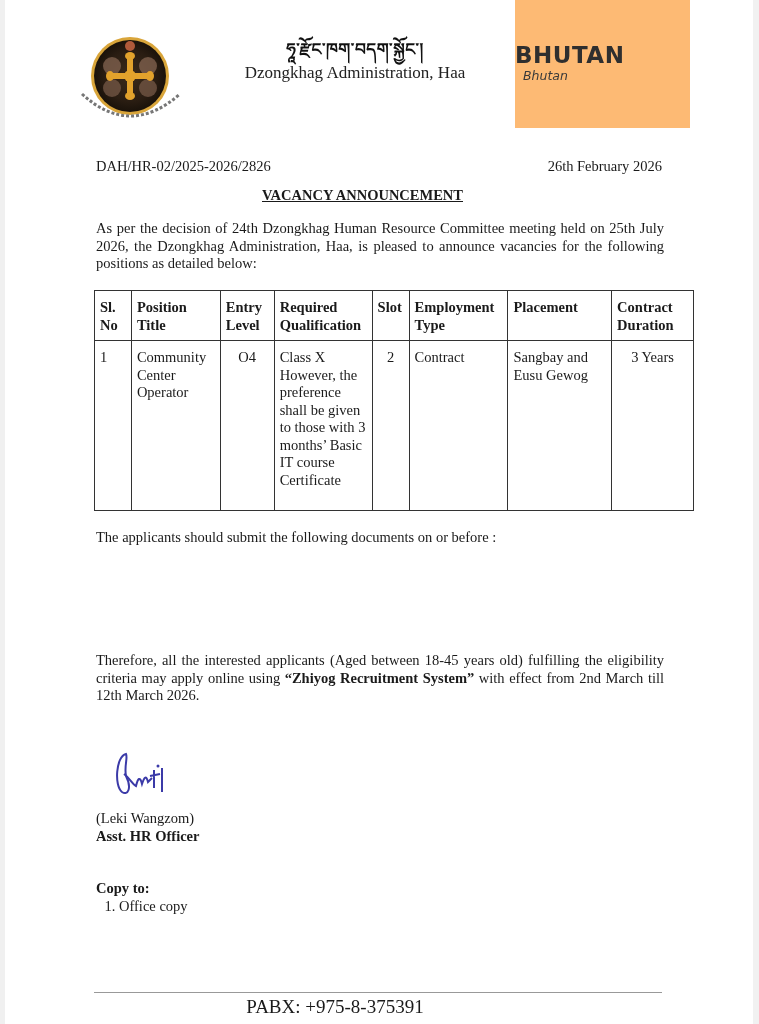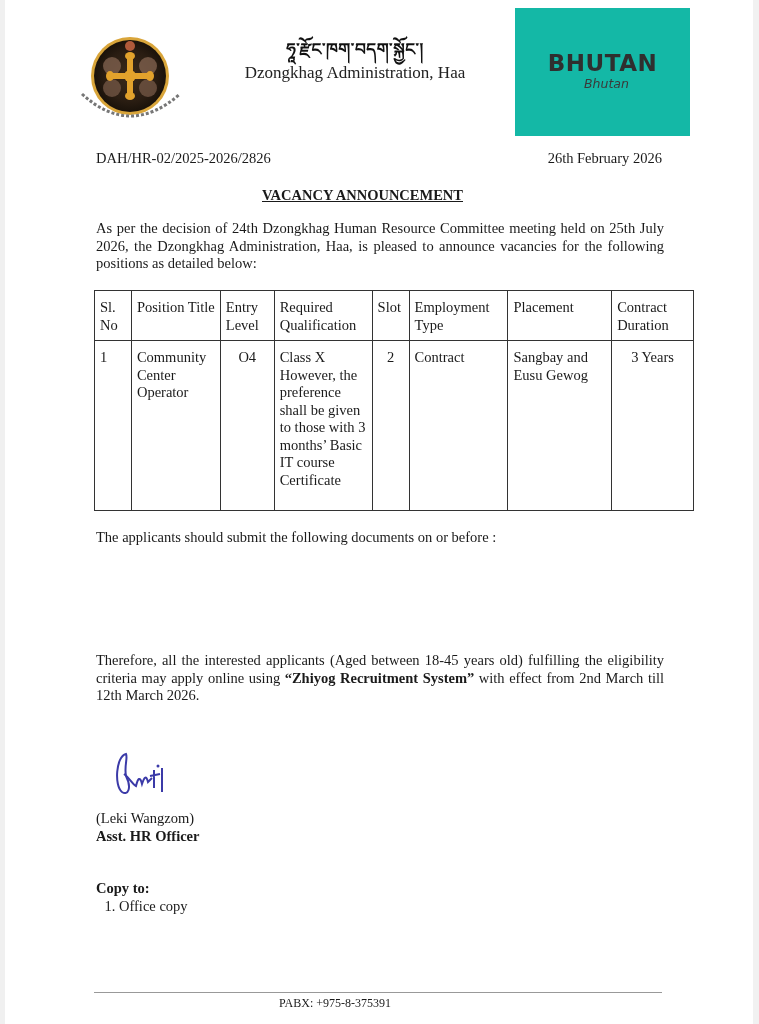--- a/index.html
+++ b/index.html
@@ -20,36 +20,36 @@
   .letterhead {
     position: absolute; left: 230px; top: 40px; width: 250px; text-align: center;
   }
   .dz-line {
     font-family: Liberation Mono, monospace; font-size: 17px; line-height: 22px;
     letter-spacing: 0.5px; font-weight: bold; color: #111;
     white-space: nowrap;
   }
   .office-line { font-size: 17px; line-height: 22px; color: #222; }
   .brand-box {
-    position: absolute; left: 515px; top: 8px; width: 175px; height: 128px;
-    background: #14b8a6; text-align: center;
+    position: absolute; left: 515px; top: 0; width: 175px; height: 128px;
+    background: #fdba74; 
   }
   .brand-title {
     margin-top: 42px;
     font-family: "DejaVu Sans", sans-serif; font-weight: bold; font-size: 23px;
     letter-spacing: 0.5px; color: #2f2f2f;
   }
   .brand-sub {
     font-family: "DejaVu Sans", sans-serif; font-style: italic; font-size: 12.5px;
     color: #3a3a3a; margin-top: 0px; margin-left: 8px;
   }
 
   
   .ref-row {
-    position: absolute; left: 96px; top: 150px; width: 566px;
+    position: absolute; left: 96px; top: 158px; width: 566px;
     display: flex; justify-content: space-between;
     font-size: 14.5px;
     gap: 44px;
   }
   .title {
     position: absolute; left: 0; width: 725px; top: 187px; text-align: center;
     font-weight: bold; font-size: 14.5px; text-decoration: underline;
   }
   .intro {
     position: absolute; left: 96px; top: 220px; width: 568px;
@@ -57,21 +57,21 @@
   }
 
   
   table.vac {
     position: absolute; left: 94px; top: 290px; width: 600px;
     border-collapse: collapse; font-size: 14.5px; line-height: 17.5px;
   }
   table.vac th, table.vac td {
     border: 1.5px solid #333; vertical-align: top; padding: 8px 5px 6px 5px; text-align: left;
   }
-  table.vac th { font-weight: normal; height: 33px; }
+  table.vac th { font-weight: bold; height: 33px; }
   table.vac td { height: 155px; }
   .c-center { text-align: center !important; }
 
   
   .docs {
     position: absolute; left: 96px; top: 529px; width: 570px; font-size: 14.5px; line-height: 17.5px;
   }
   .docs ol { margin: 0; padding-left: 41px; }
   .docs li { padding-left: 2px; }
 
@@ -85,21 +85,21 @@
   }
   .copyto {
     position: absolute; left: 96px; top: 880px; font-size: 14.5px; line-height: 17.5px;
   }
   .copyto ol { margin: 0; padding-left: 23px; }
   .footer-rule {
     position: absolute; left: 94px; top: 992px; width: 568px; height: 0;
     border-top: 1.5px solid #999;
   }
   .footer {
-    position: absolute; left: 0; width: 670px; top: 996px; text-align: center; font-size: 12px;
+    position: absolute; left: 0; width: 670px; top: 996px; text-align: center; font-size: 19px;
   }
   b { font-weight: bold; }
 </style>
 </head>
 <body>
 
 <div class="edge-left"></div>
 <div class="edge-right"></div>
 
 <div class="emblem">

